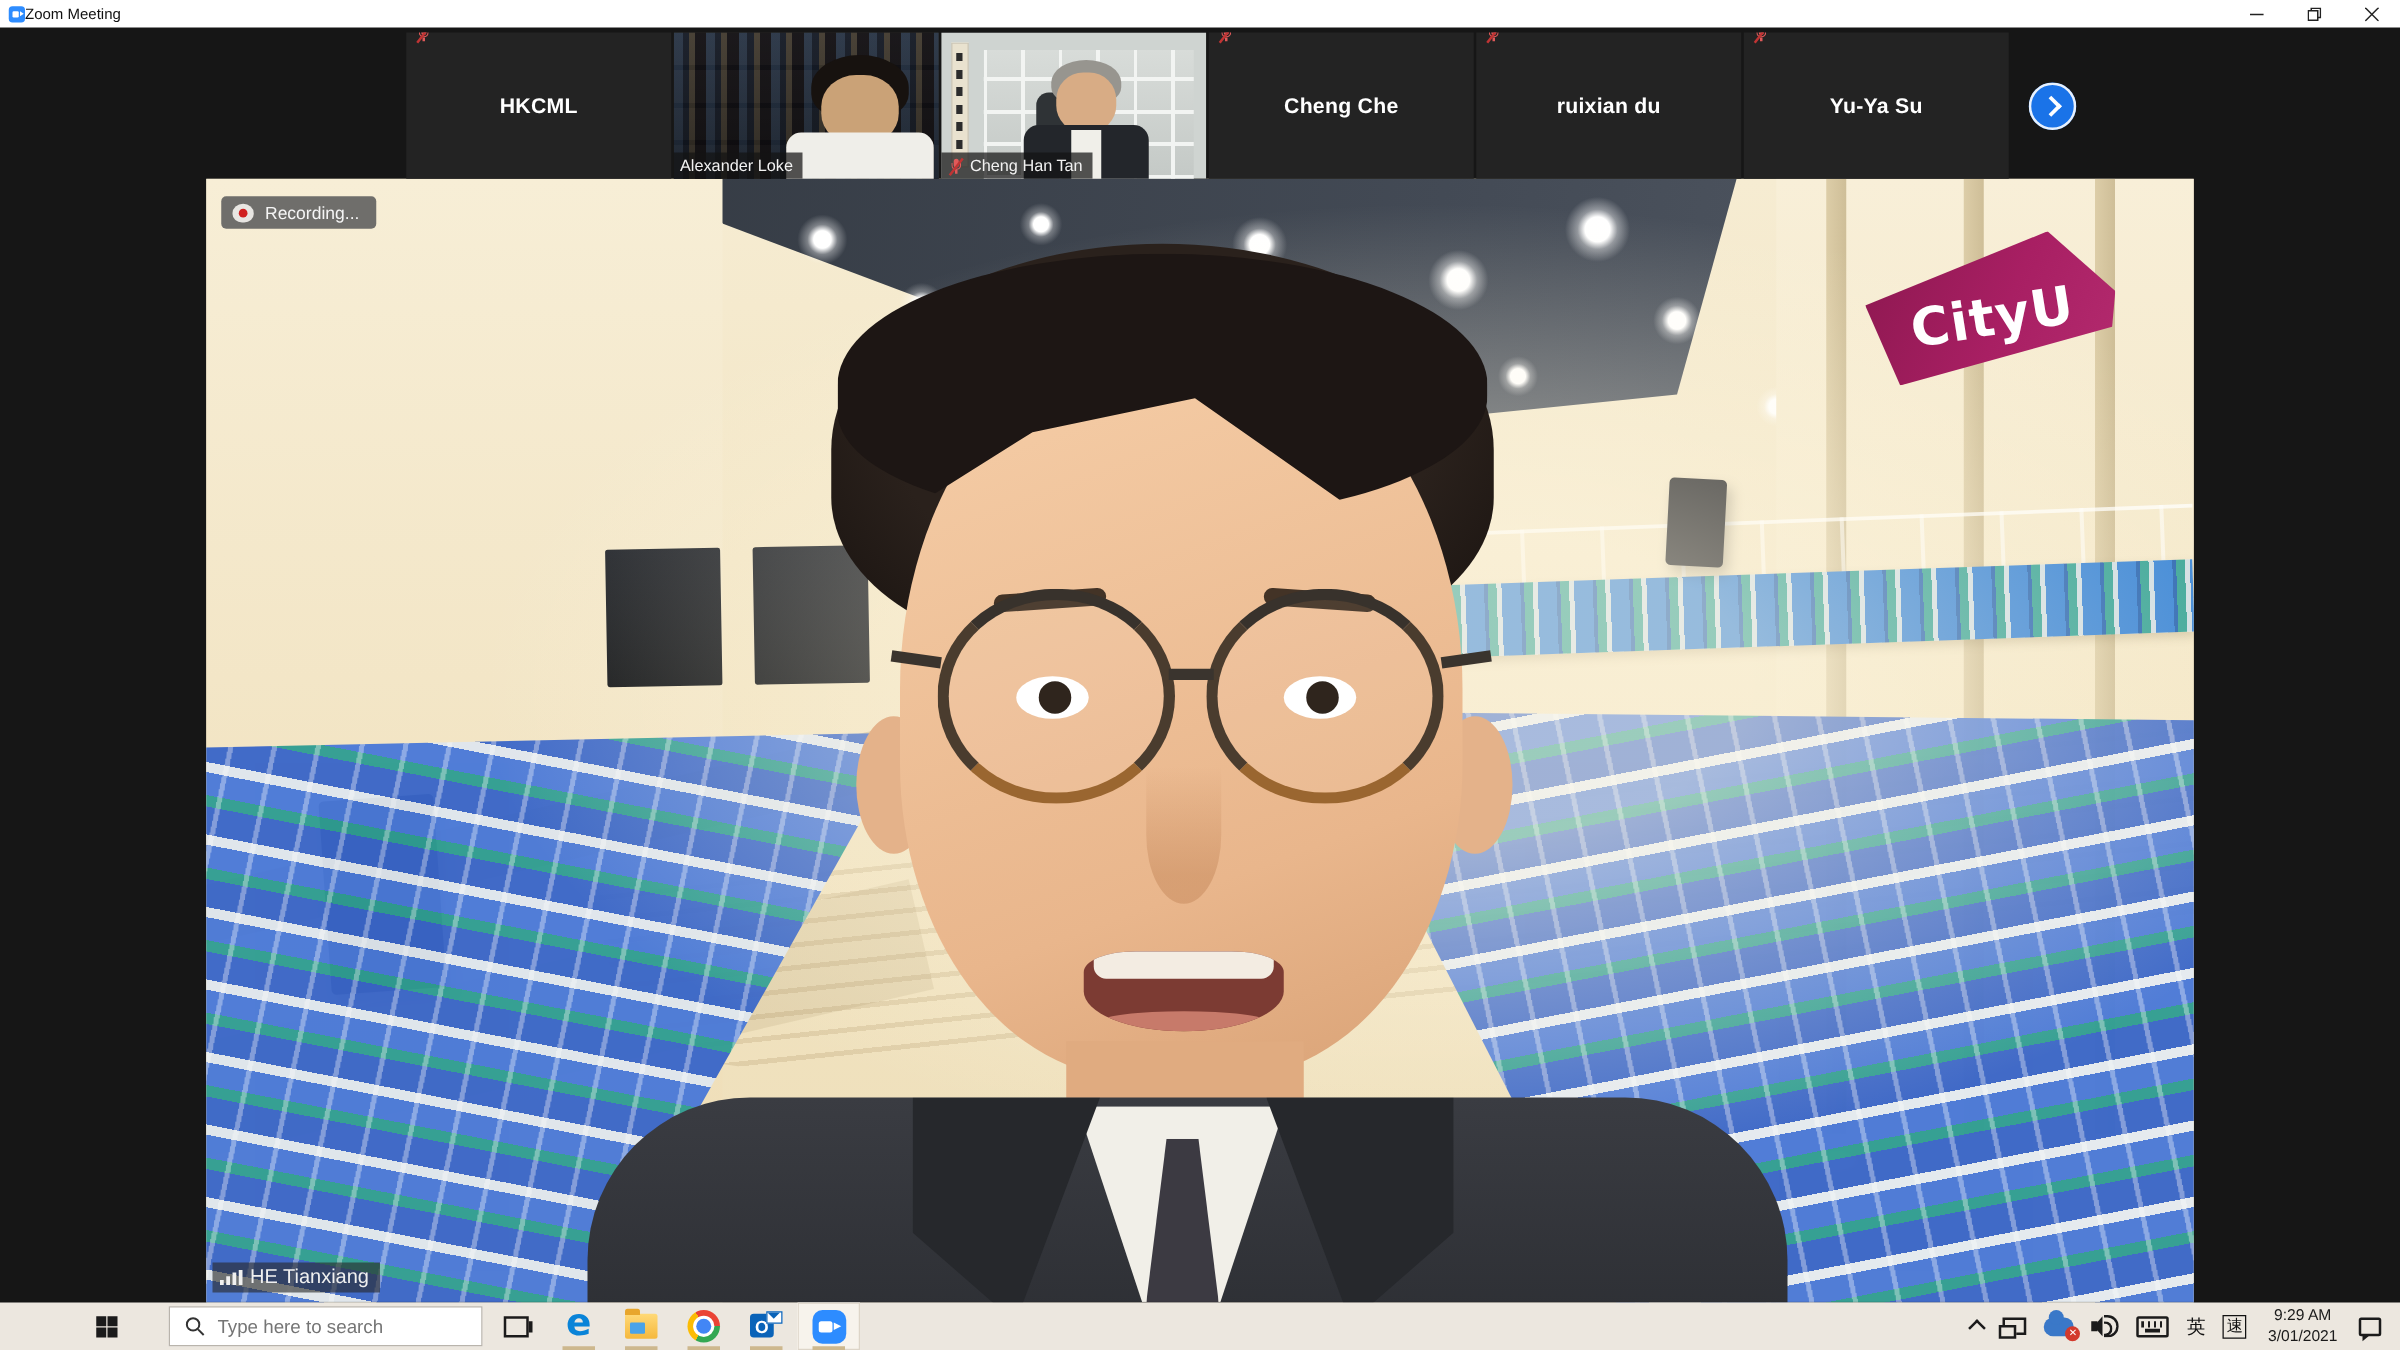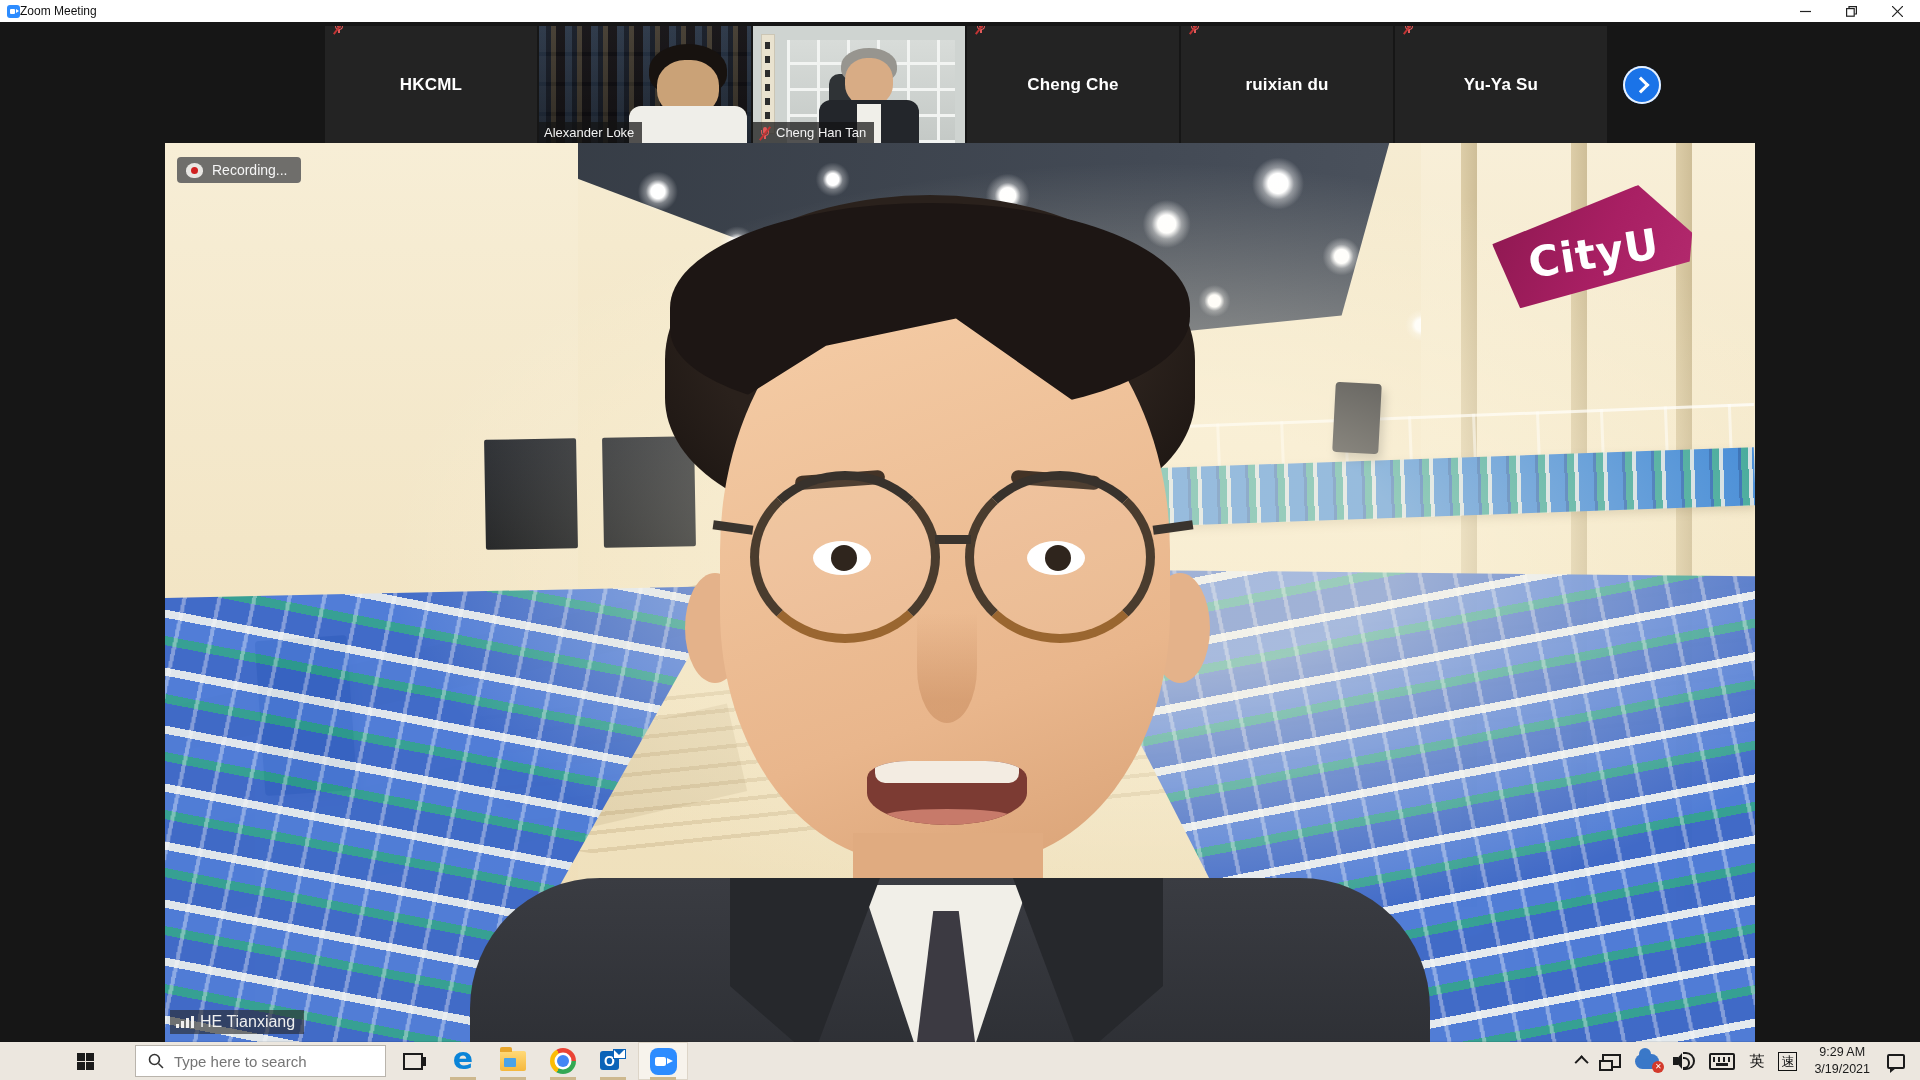--- a/index.html
+++ b/index.html
@@ -527,21 +527,21 @@
           <div class="i-keyboard"></div>
         </div>
       <div class="tray-item">
           <span class="ime">英</span>
         </div>
       <div class="tray-item">
           <span class="ime boxed">速</span>
         </div>
       <div class="clock">
         <span>9:29 AM</span>
-        <span>3/19/2021</span>
+        <span>3/01/2021</span>
       </div>
       <div class="tray-item">
           <div class="i-action"></div>
         </div>
       <div class="tray-spacer"></div>
     </div>
   </div>
 
 </div>
 

